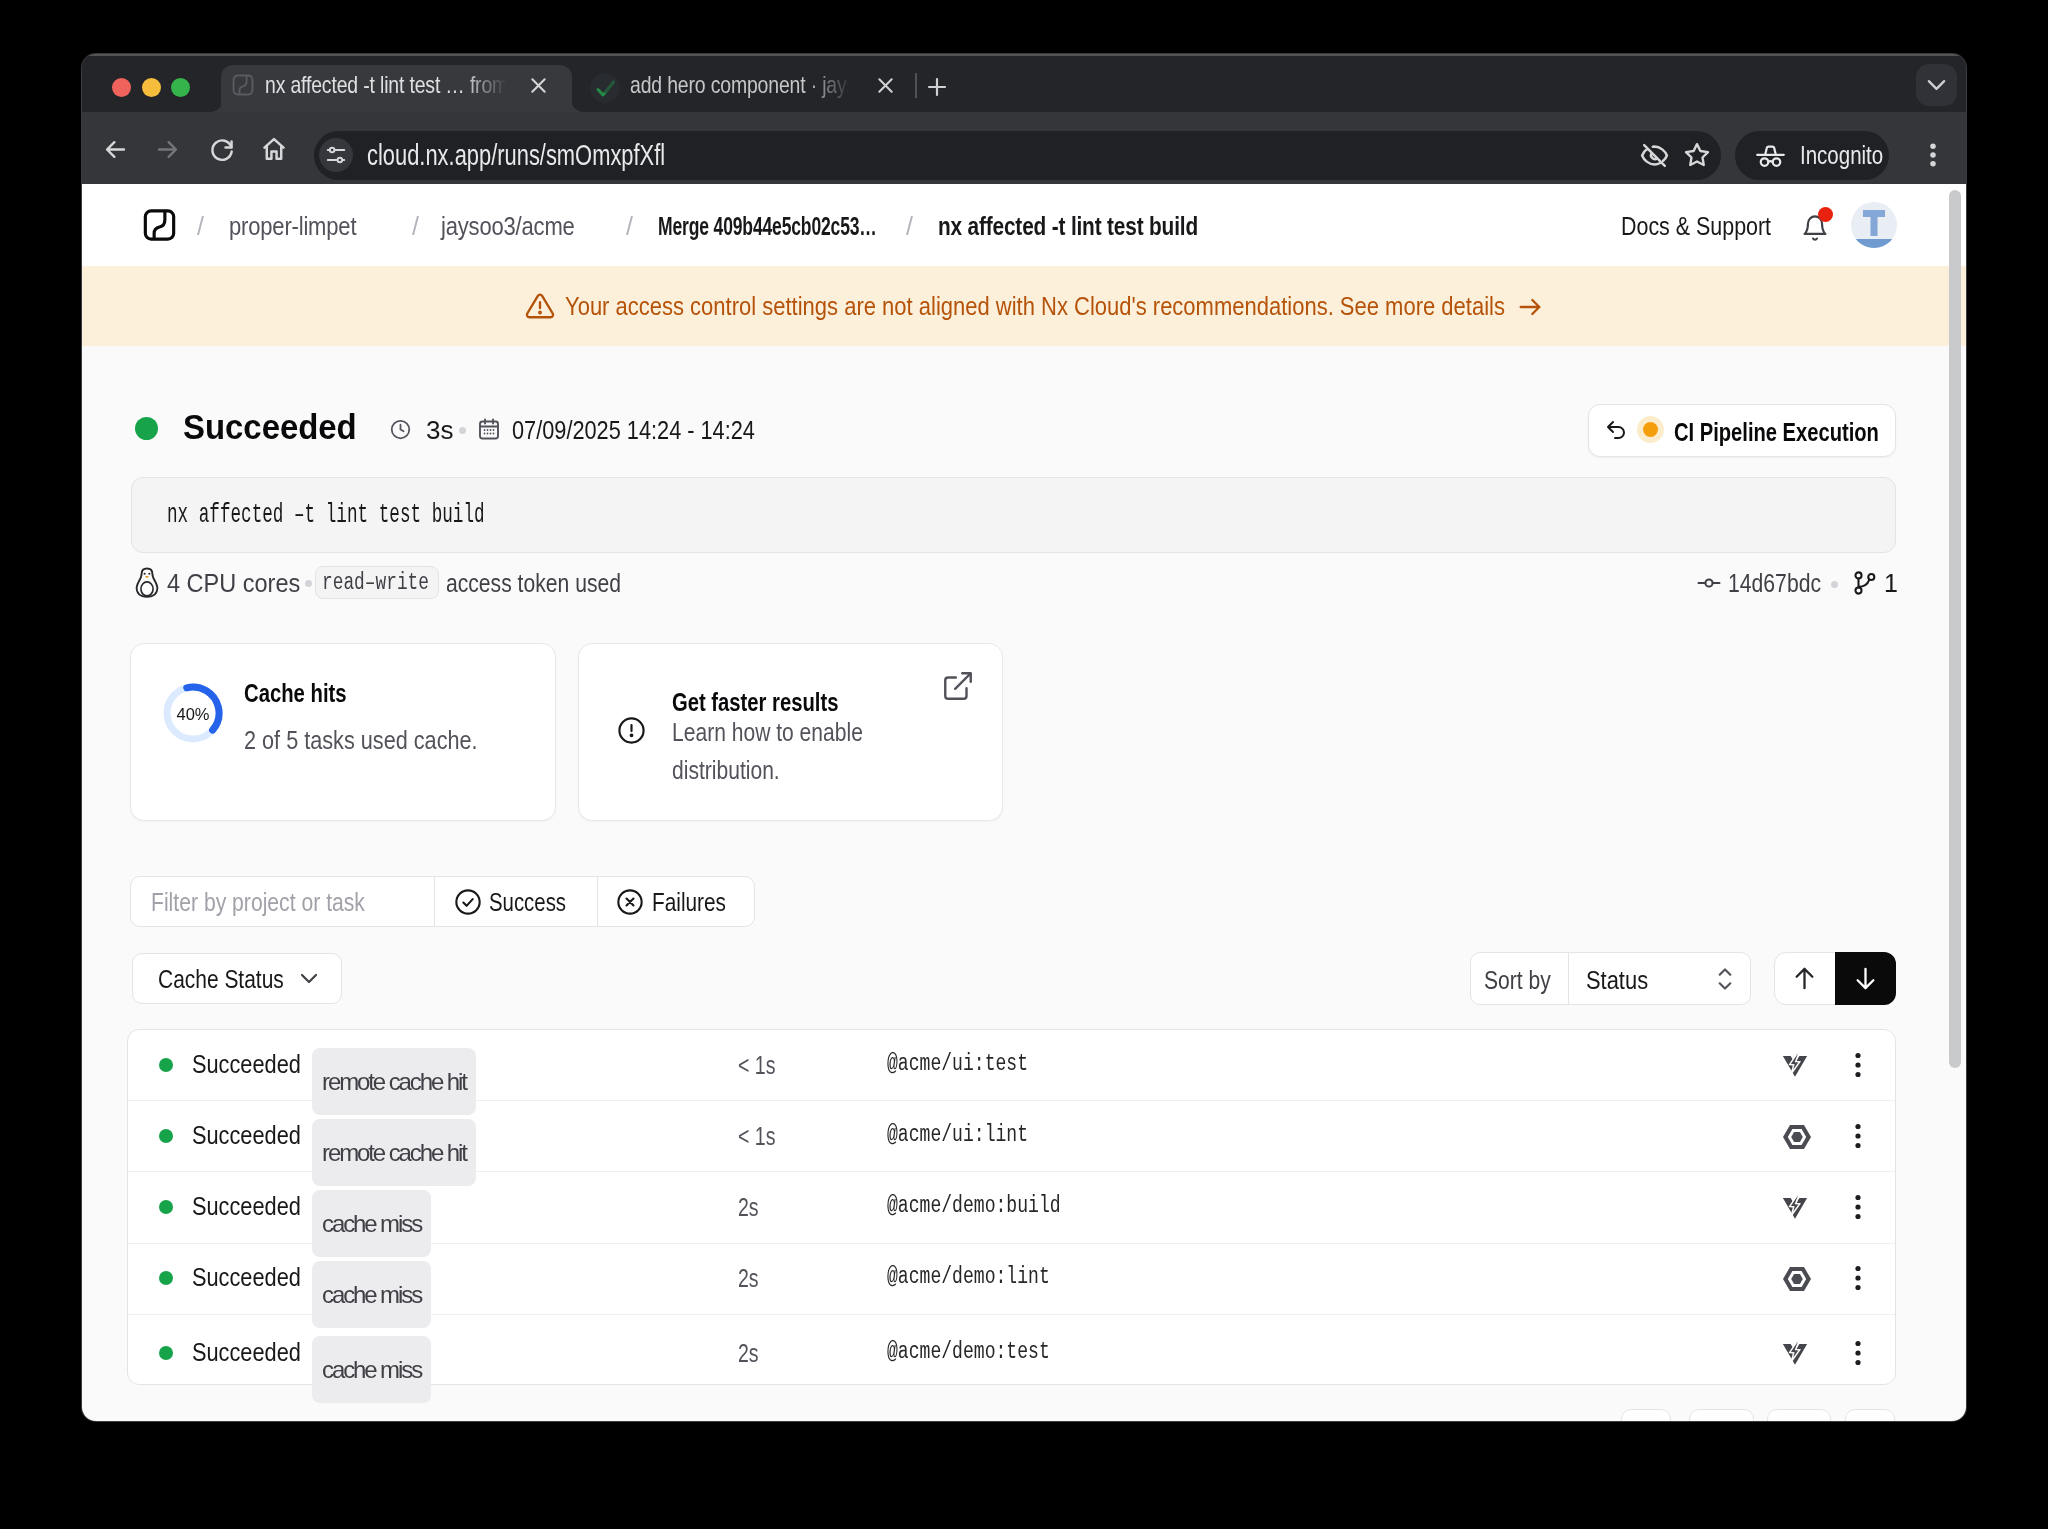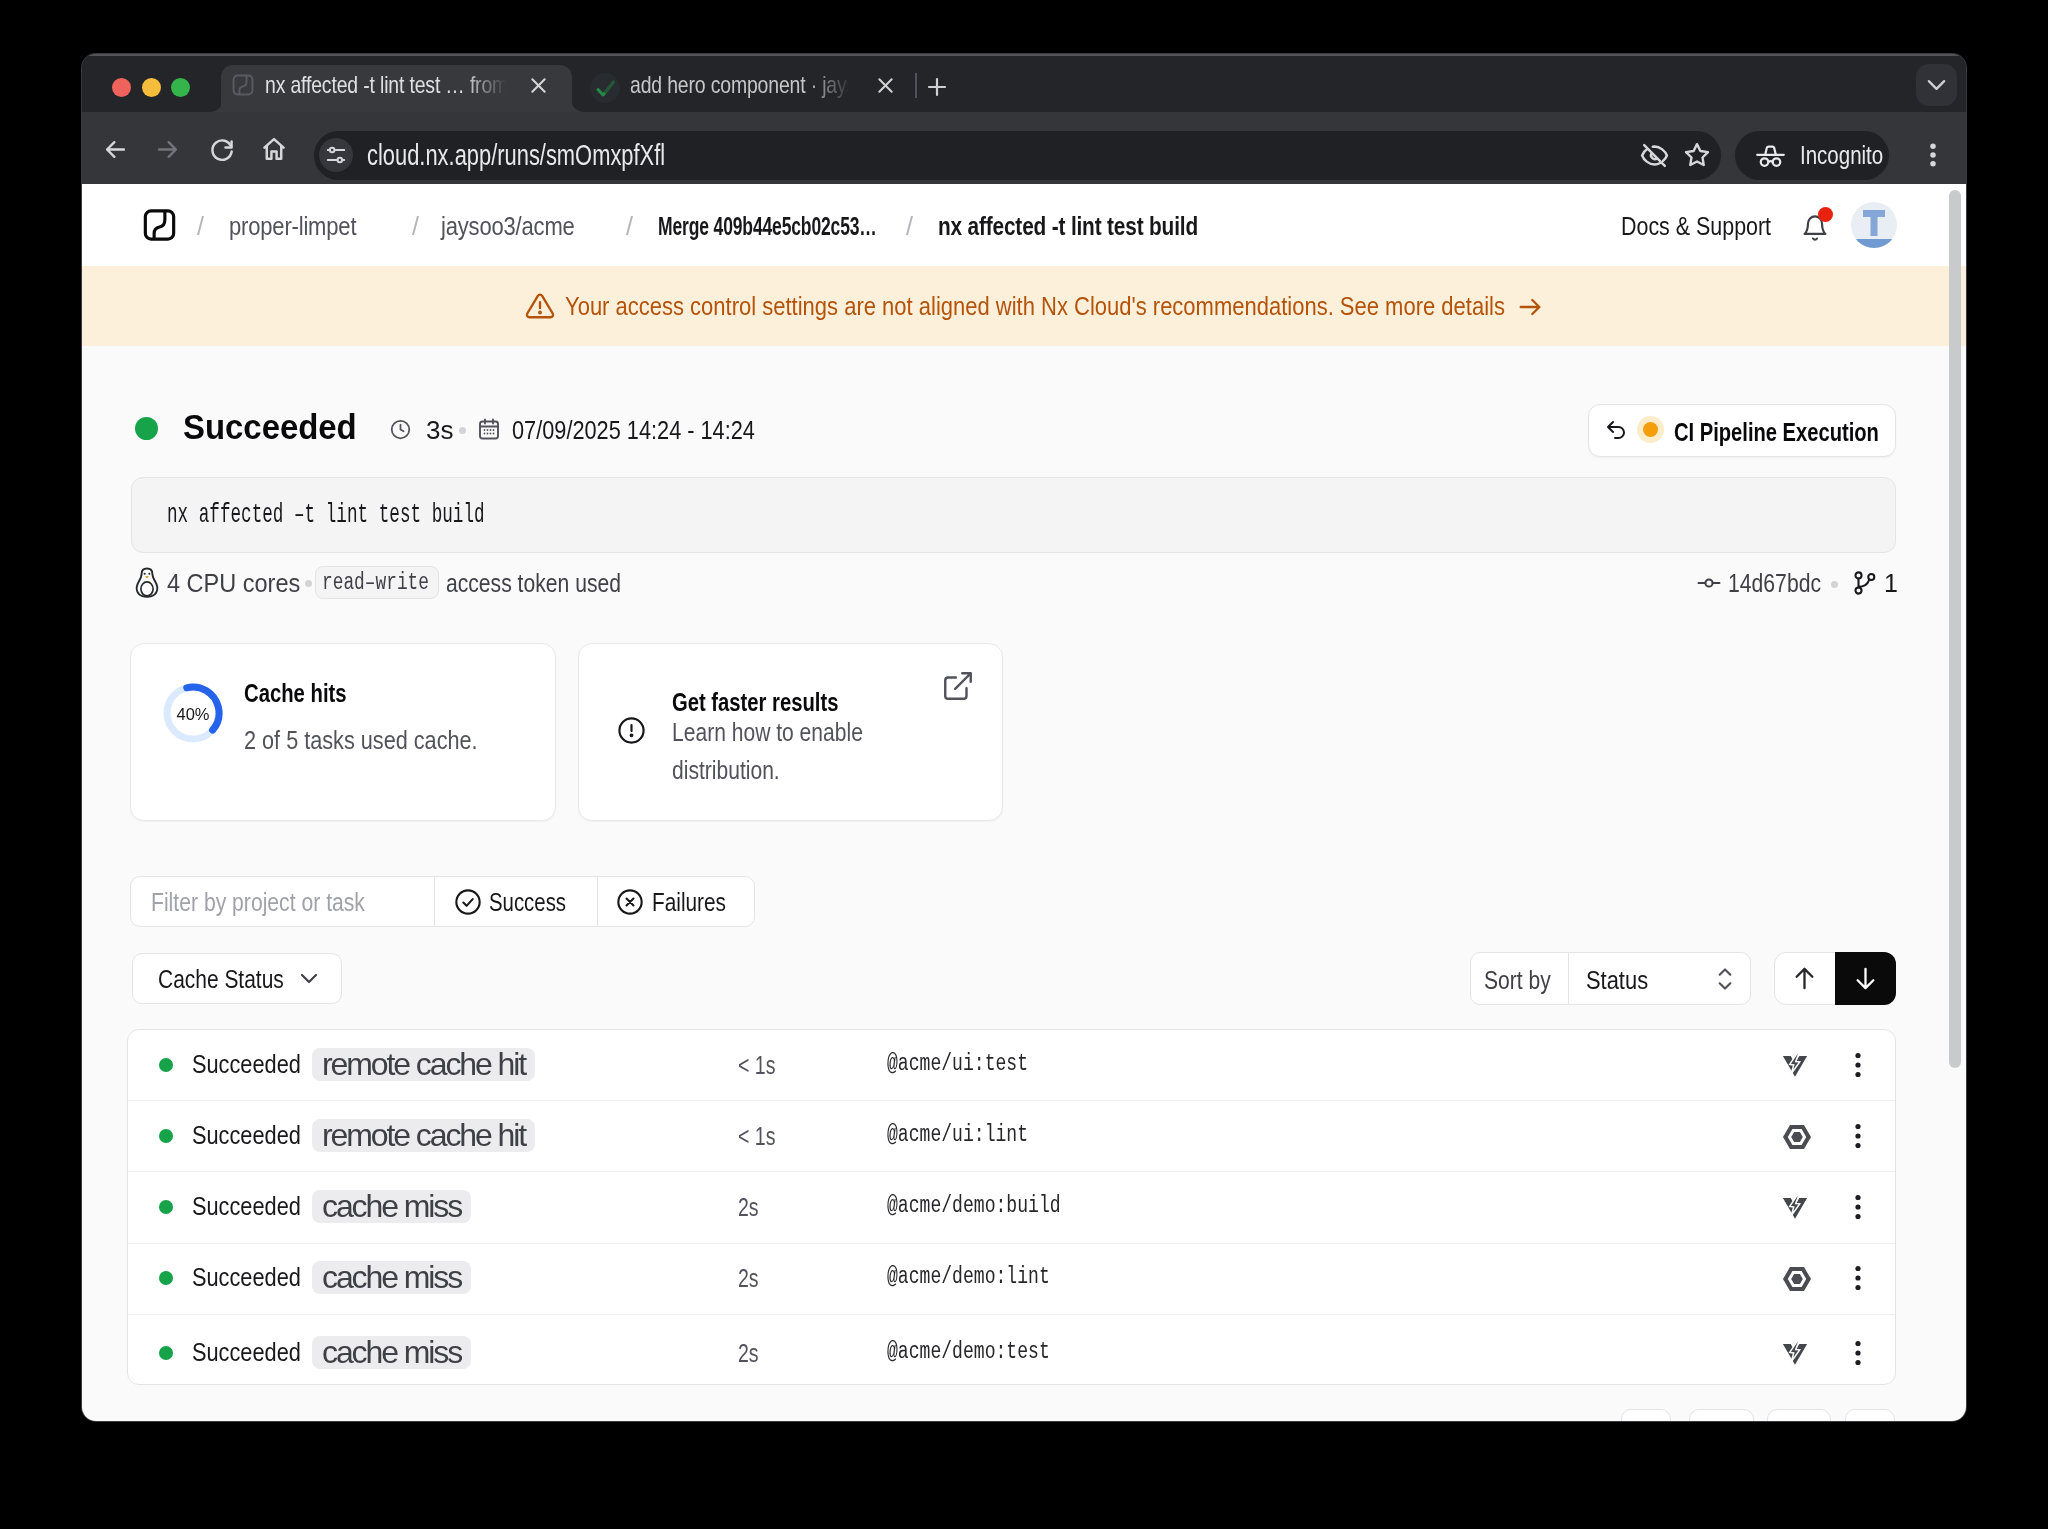--- a/index.html
+++ b/index.html
@@ -26,21 +26,21 @@
   .crumb{font-size:25px;color:#52525b;letter-spacing:-0.2px;white-space:nowrap;}
   .banner{position:absolute;left:82px;top:266px;width:1884px;height:80px;background:#fcf0db;color:#b45309;font-size:27px;}
   .chip{display:inline-block;background:#ececee;border-radius:8px;color:#3f3f46;}
   .card{position:absolute;background:#fff;border:1px solid #e8e8ea;border-radius:14px;box-shadow:0 1px 2px rgba(0,0,0,0.04);}
   .btn{background:#fff;border:1px solid #e4e4e7;border-radius:10px;}
   .tbl{position:absolute;left:127px;top:1029px;width:1769px;height:356px;background:#fff;border:1px solid #e4e4e7;border-radius:12px;}
   .rowline{position:absolute;left:0;width:100%;height:1px;background:#efeff0;}
   .dotg{width:14px;height:14px;border-radius:50%;background:#16a34a;}
   .scroll{position:absolute;left:1949px;top:190px;width:12px;height:878px;border-radius:6px;background:#c9cacc;}
   .rS{font-size:25px;color:#18181b;transform:scaleX(0.87);transform-origin:0 50%;}
-  .rC{font-size:32px;padding:0 10px;line-height:33px;letter-spacing:-2.1px;}
+  .rC{font-size:24px;padding:17px 10px;line-height:33px;letter-spacing:-2.1px;}
   .rT{font-size:25px;color:#52525b;transform:scaleX(0.78);transform-origin:0 50%;}
   .rM{font-size:23px;color:#27272a;transform:scaleX(0.786);transform-origin:0 50%;}
   .menu3{left:1853px;width:10px;height:26px;}
 </style>
 </head>
 <body>
 <div class="win">
   <div class="o">
 
     <div class="tabstrip"></div>

